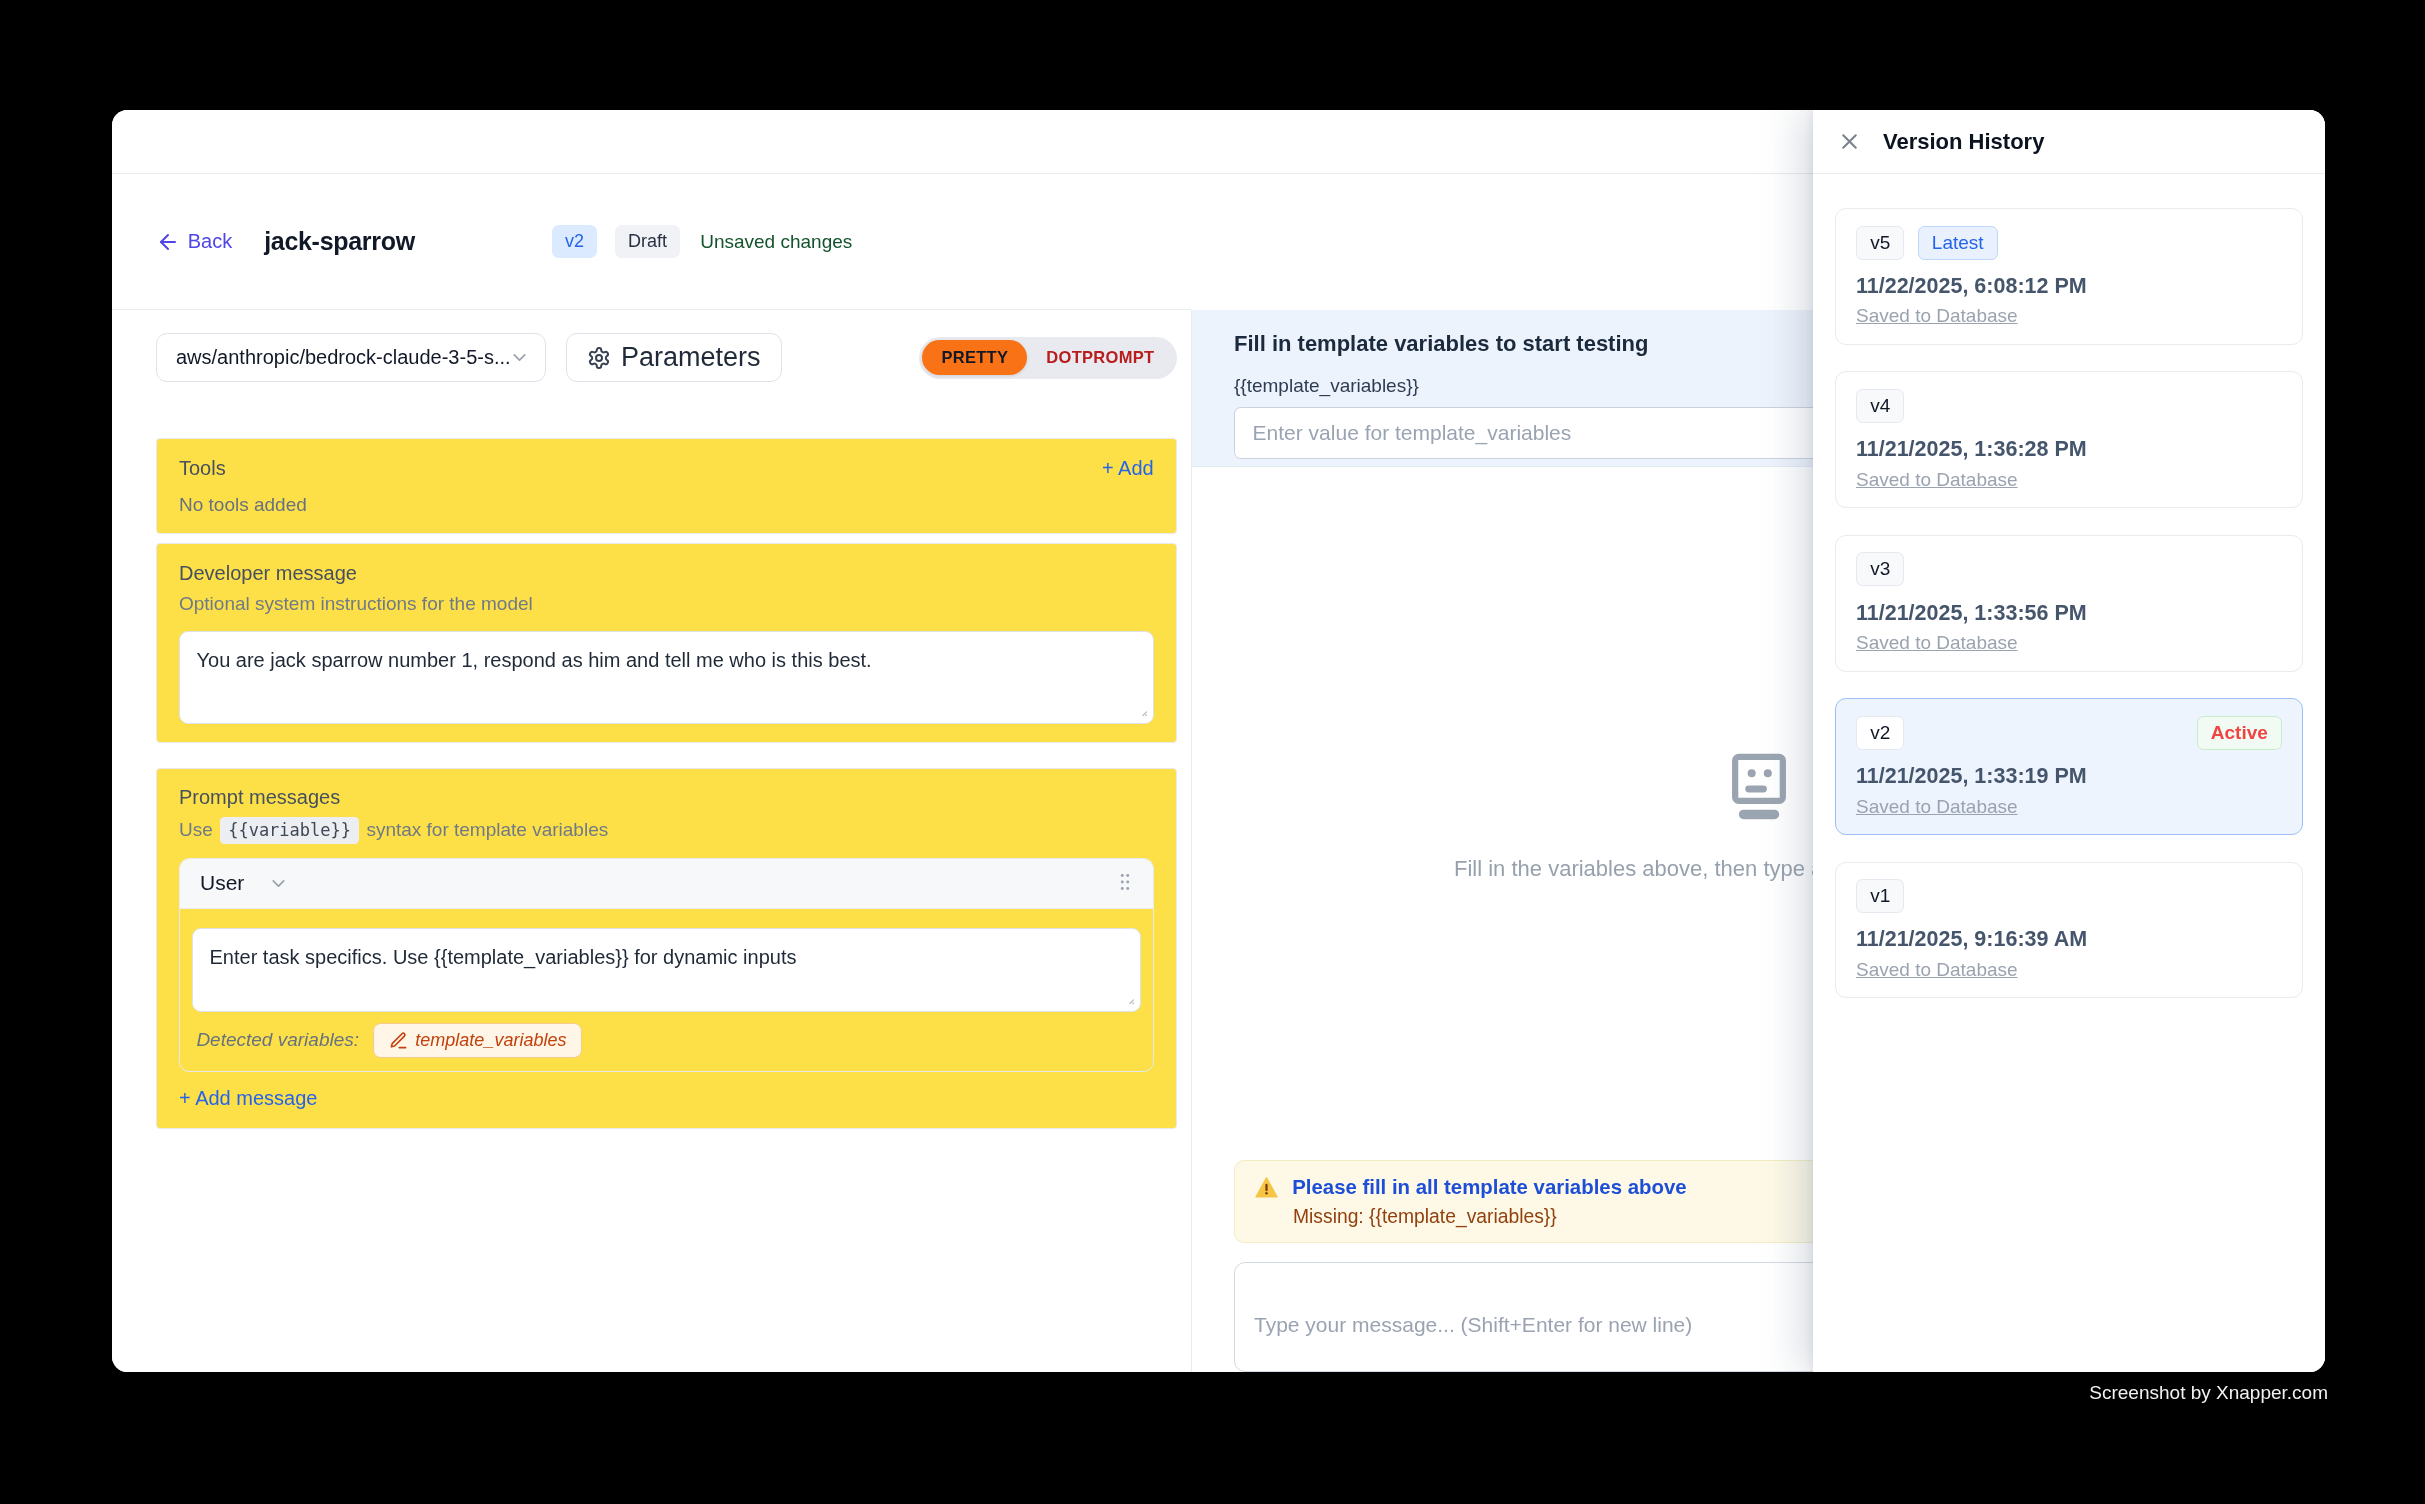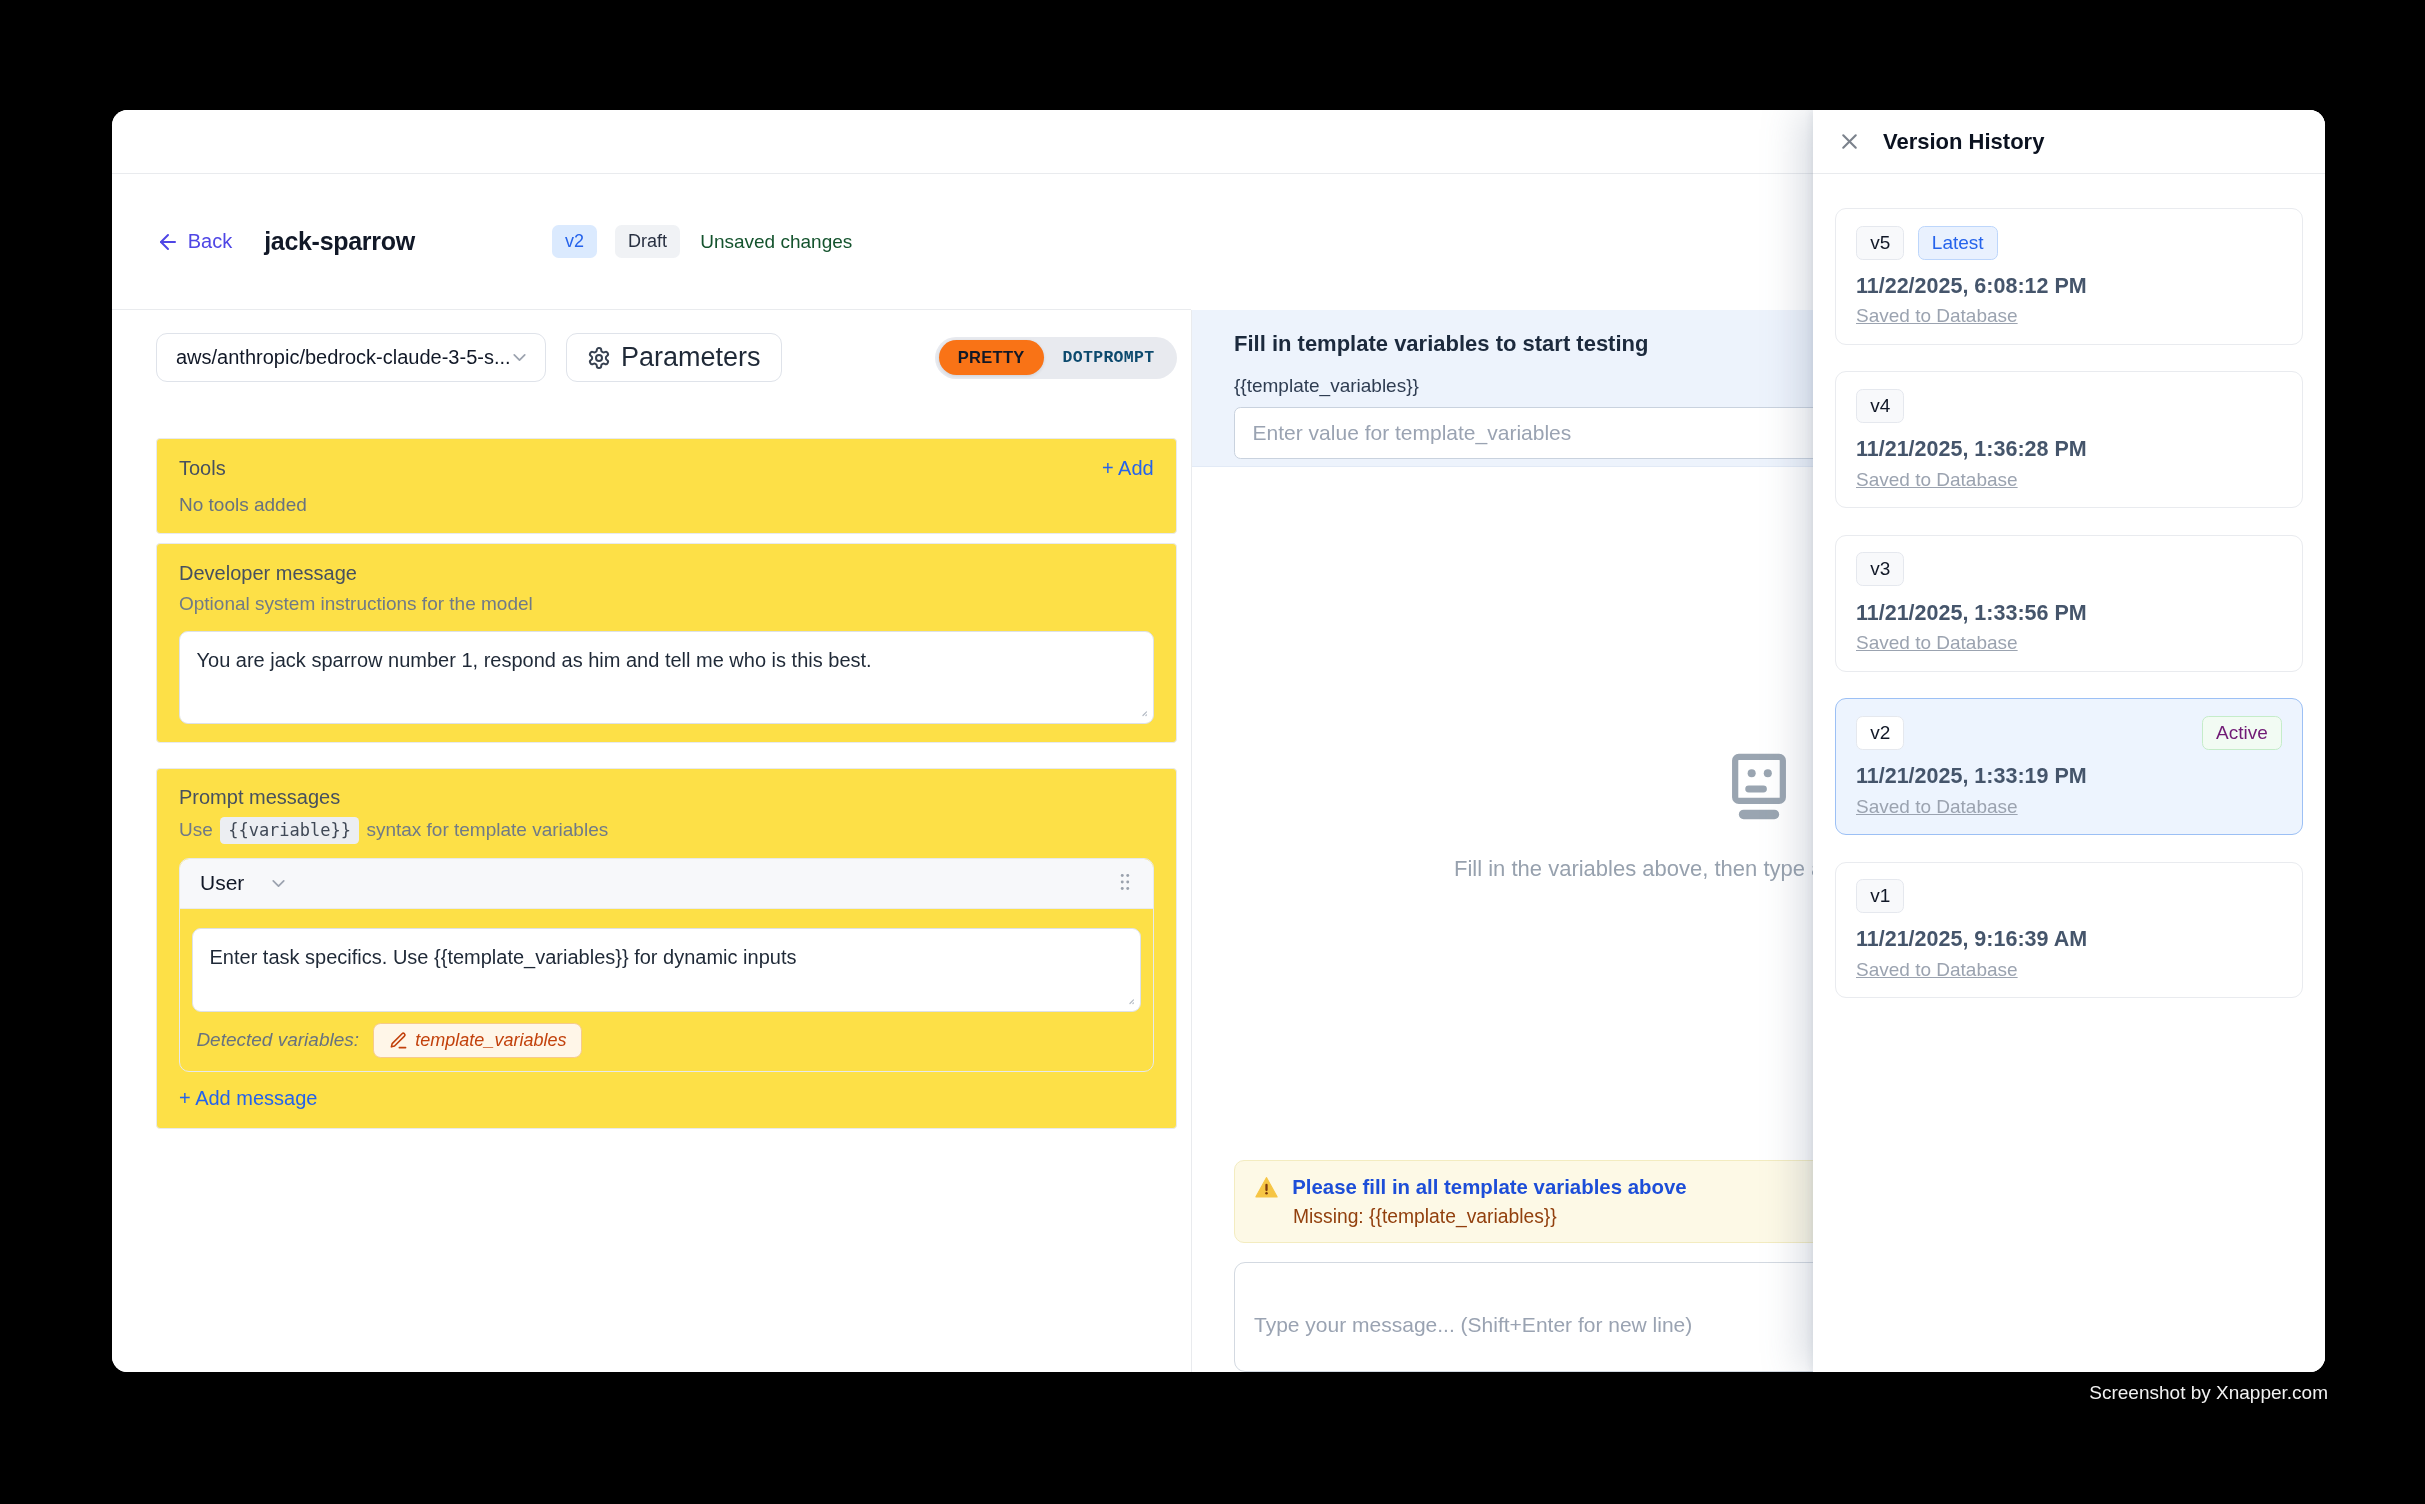--- a/index.html
+++ b/index.html
@@ -25,21 +25,21 @@
     padding:0 15.4px 0 19px;font-size:20px;color:#111827;cursor:pointer;background:#fff;}
   .select span{flex:1;white-space:nowrap;overflow:hidden;}
   .select svg,.role svg{width:21px;height:21px;stroke:#9ca3af;flex:none;}
   .btn{display:inline-flex;align-items:center;gap:10px;height:49px;border:1.1px solid #dfe3ea;border-radius:11px;
     background:#fff;padding:0 20px;font-size:27px;color:#1f2937;margin-left:20px;cursor:pointer;font-family:inherit;}
   .btn svg{width:24px;height:24px;stroke:#374151;}
   .seg{margin-left:auto;height:42px;background:#e8eaef;border-radius:21px;display:flex;align-items:center;padding:3.3px;}
   .seg span{display:inline-flex;align-items:center;height:35px;border-radius:17.6px;font-size:16.5px;font-weight:700;
     letter-spacing:0.3px;padding:0 19px;cursor:pointer;}
   .seg .seg-on{background:#f97316;color:#111827;box-shadow:0 1.1px 3.3px rgba(15,23,42,.12);}
-  .seg .seg-off{color:#0c4a6e;font-family:Liberation Mono, monospace;}
+  .seg .seg-off{color:#b91c1c;}
   .card{border:1.1px solid #e8eaee;border-radius:4px;background:#fde047;padding:17.6px 22px;margin-bottom:8.8px;}
   .card-row{display:flex;align-items:center;}
   .card-title{font-size:20px;font-weight:500;color:#46505f;}
   .link{margin-left:auto;color:#2563eb;font-size:20px;cursor:pointer;text-decoration:none;}
   .muted{font-size:19px;color:#68727f;margin-top:14.3px;}
   .card-sub{font-size:19px;color:#707a87;margin-top:7.7px;display:flex;align-items:center;gap:7.7px;flex-wrap:wrap;}
   .code-chip{font-family:"DejaVu Sans Mono","Liberation Mono",monospace;font-size:17px;background:#eceef2;
     color:#3f4856;border-radius:4.4px;padding:3.3px 7.7px;}
   .ta-wrap{position:relative;margin-top:16.5px;}
   .ta{width:100%;border:1.1px solid #dde1e8;border-radius:8.8px;padding:14.3px 16.5px;font-size:20px;color:#1f2937;
@@ -87,21 +87,21 @@
   .vh-header svg{width:25px;height:25px;stroke:#7b828c;cursor:pointer;flex:none;}
   .vh-title{font-size:22px;font-weight:700;color:#0b1220;margin-left:21px;}
   .vh-list{padding:34px 22px 0;}
   .vcard{border:1.1px solid #e9ebef;border-radius:11px;background:#fff;padding:16.5px 20px;margin-bottom:26.5px;cursor:pointer;}
   .vcard.active{background:#edf4fe;border-color:#9cc0f5;}
   .vrow{display:flex;align-items:center;}
   .chip{display:inline-flex;align-items:center;height:34px;padding:0 13.2px;border-radius:6.6px;font-size:19px;border:1.1px solid transparent;}
   .vchip{background:#f8f9fb;border-color:#e5e8ee;color:#111827;}
   .vcard.active .vchip{background:#fff;}
   .chip-latest{background:#e9f1fe;border-color:#bdd6fb;color:#2563eb;margin-left:13.2px;}
-  .chip-active{background:#f2fbf3;border-color:#c5ecc9;color:#701a75;margin-left:auto;}
+  .chip-active{background:#f2fbf3;border-color:#c5ecc9;color:#ef4444;margin-left:auto;font-weight:bold;}
   .vdate{margin-top:14.3px;font-size:21.5px;font-weight:600;color:#45556b;}
   .vsaved{margin-top:6.6px;font-size:19px;color:#9ba3b0;text-decoration:underline;}
   .watermark{position:absolute;right:98px;top:1382px;color:#f2f2f2;font-size:19px;font-weight:500;}
   svg{fill:none;stroke-width:2;stroke-linecap:round;stroke-linejoin:round;}
 </style>
 </head>
 <body>
 
 <div class="window">
   <div class="top-strip"></div>

